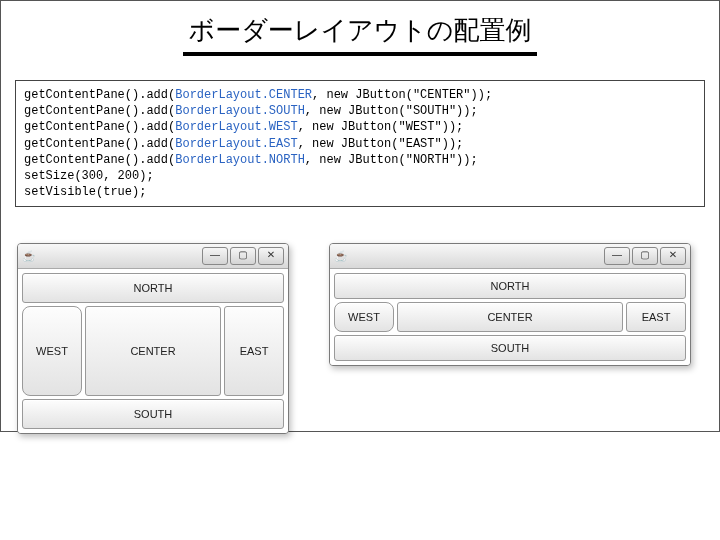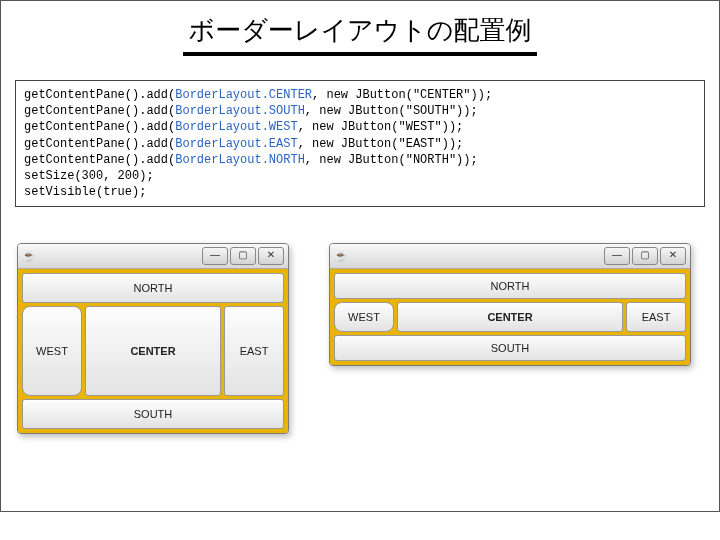--- a/index.html
+++ b/index.html
@@ -6,21 +6,21 @@
     margin: 0;
     width: 720px;
     height: 540px;
     background: #fff;
     font-family: "Meiryo", "Hiragino Kaku Gothic Pro", sans-serif;
     color: #000;
     overflow: hidden;
   }
   .slide {
     width: 720px;
-    height: 512px;
+    height: 432px;
     border: 1px solid #555;
     box-sizing: border-box;
     position: relative;
   }
   .title-wrap {
     text-align: center;
     padding-top: 12px;
   }
   .title {
     display: inline-block;
@@ -91,21 +91,21 @@
     border: 1px solid #888;
     border-radius: 3px;
     background: linear-gradient(#f6f6f6, #d4d4d4);
     font-size: 10px;
     line-height: 14px;
     text-align: center;
     color: #333;
   }
   .client {
     padding: 4px;
-    background: #eab308;
+    background: #ffffff;
   }
   .border-layout {
     display: grid;
     gap: 3px;
   }
   .jframe.small .border-layout {
     grid-template-columns: 60px 1fr 60px;
     grid-template-rows: 30px 90px 30px;
   }
   .jframe.wide .border-layout {
@@ -118,21 +118,21 @@
     border-radius: 3px;
     display: flex;
     align-items: center;
     justify-content: center;
     font-size: 11px;
     color: #222;
     box-shadow: inset 0 1px 0 #fff;
   }
   .pos-north  { grid-column: 1 / 4; grid-row: 1; }
   .pos-west   { grid-column: 1; grid-row: 2; border-radius: 8px; }
-  .pos-center { grid-column: 2; grid-row: 2; font-weight: bold; }
+  .pos-center { grid-column: 2; grid-row: 2; }
   .pos-east   { grid-column: 3; grid-row: 2; }
   .pos-south  { grid-column: 1 / 4; grid-row: 3; }
 </style>
 </head>
 <body>
 
 <div class="slide">
 
   <div class="title-wrap">
     <span class="title">ボーダーレイアウトの配置例</span>

